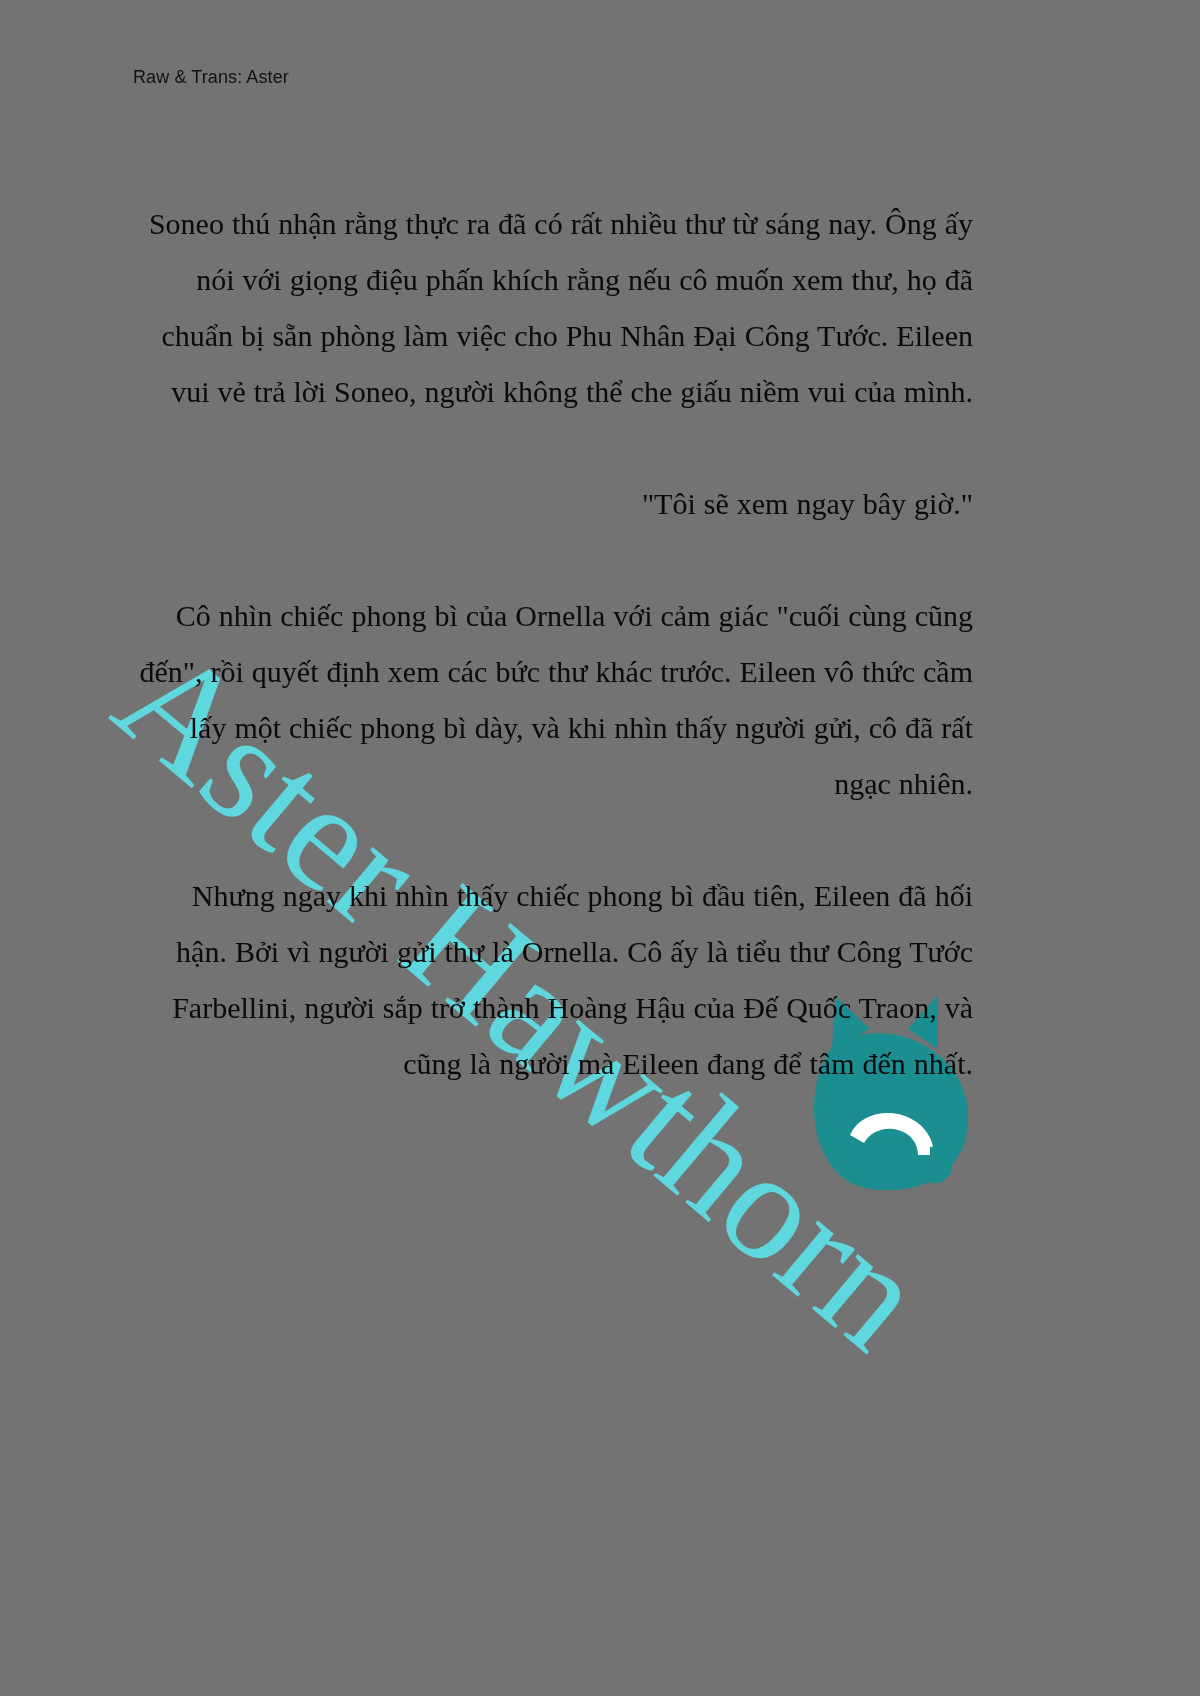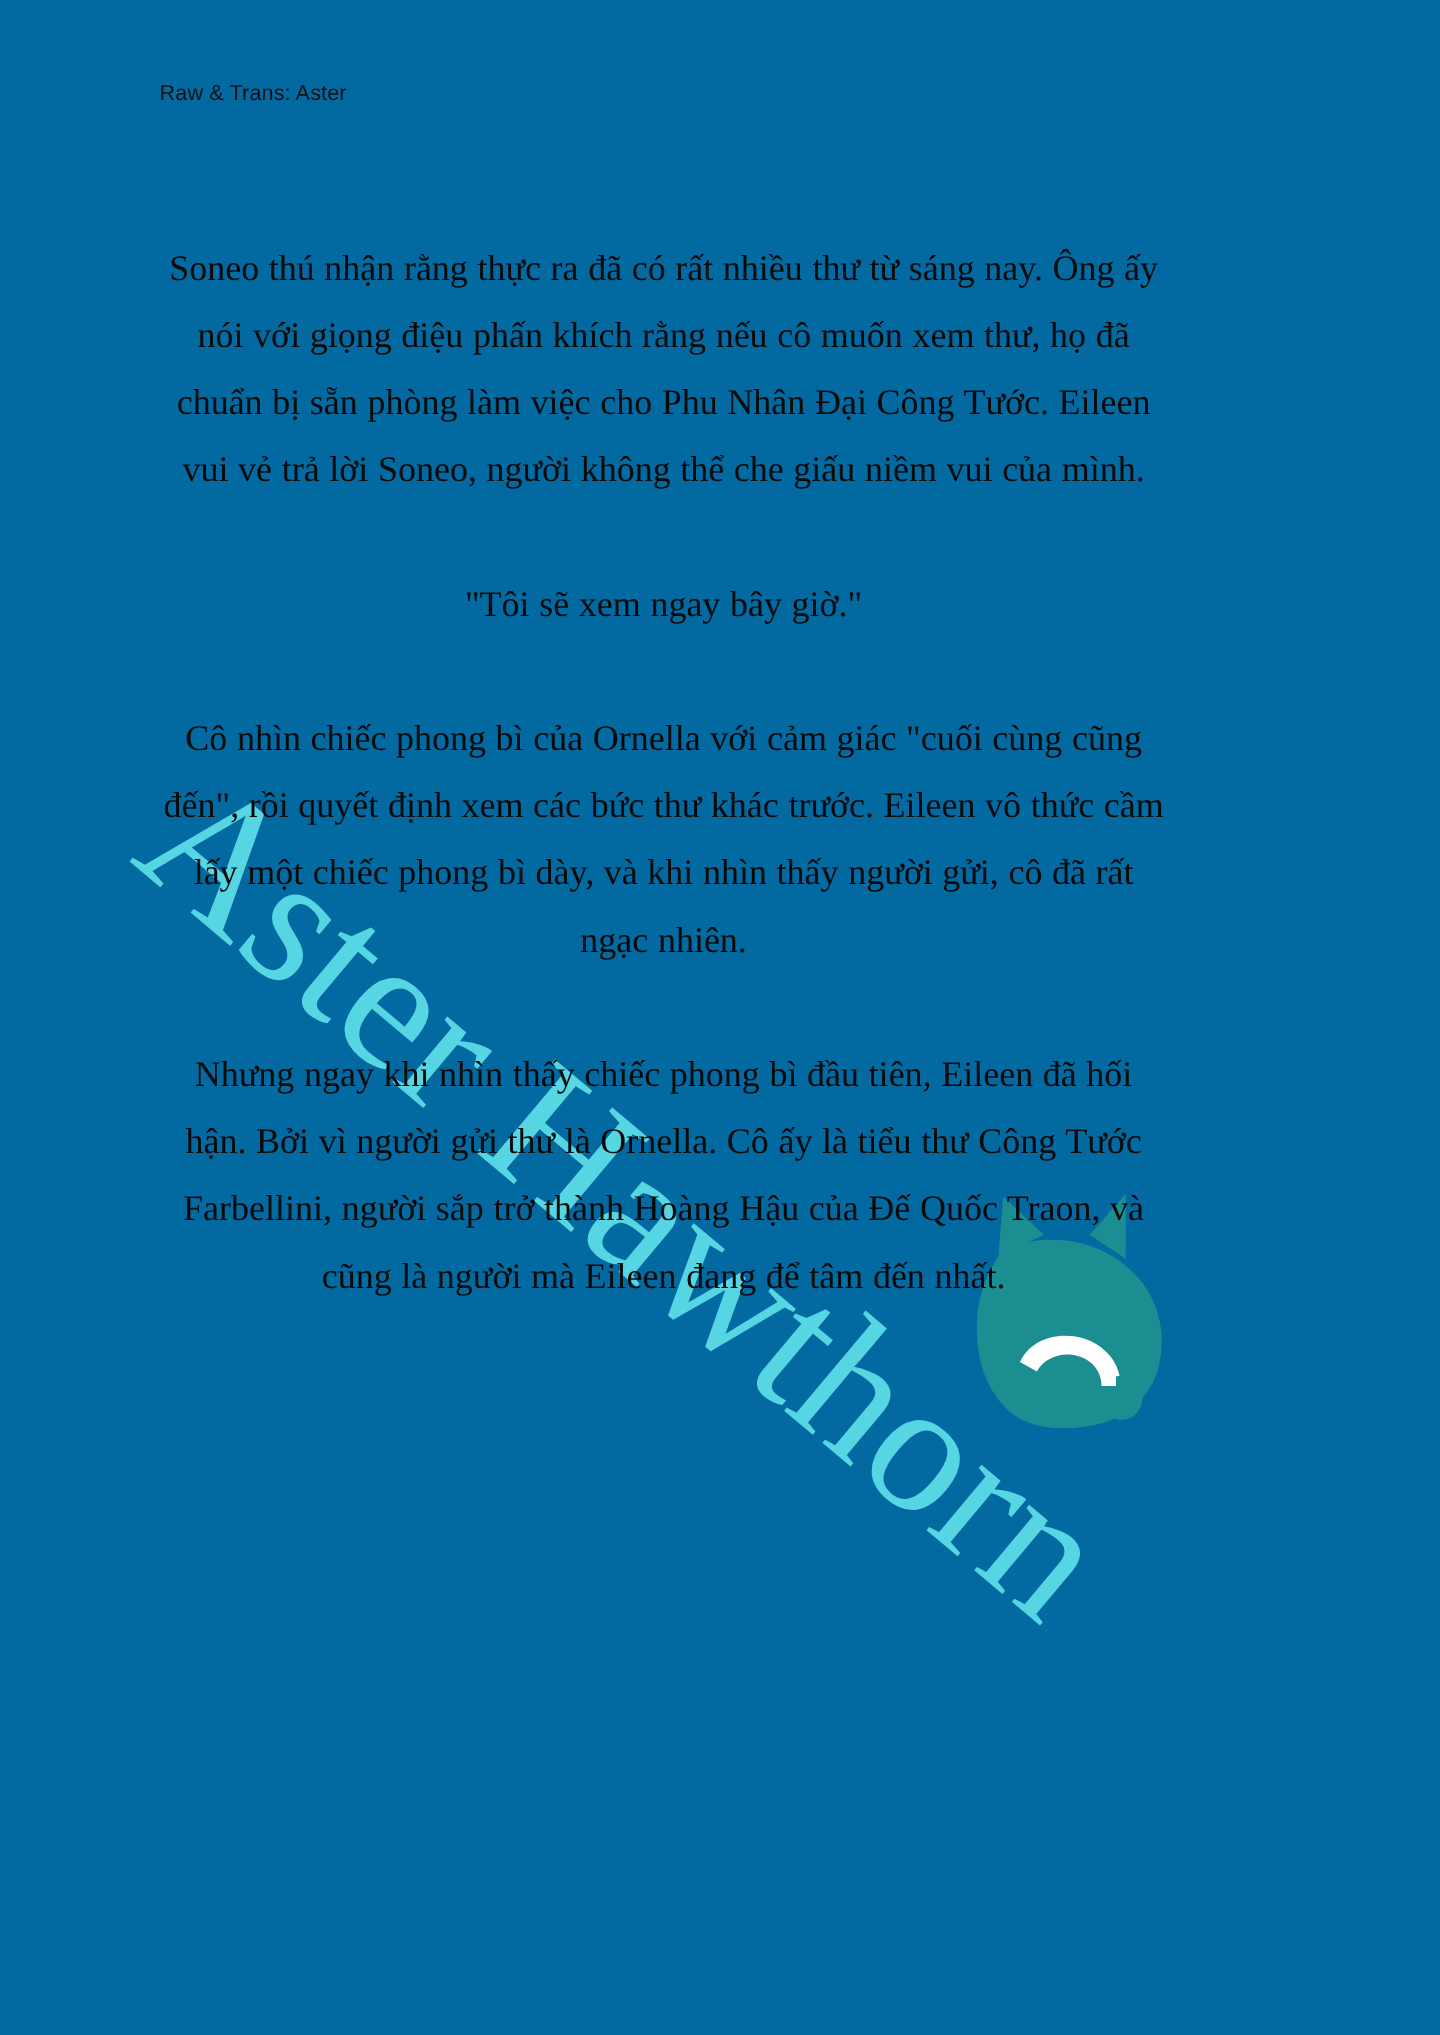--- a/index.html
+++ b/index.html
@@ -9,21 +9,21 @@
     background: #ffffff;
   }
   body {
     font-family: "Liberation Serif", "DejaVu Serif", serif;
   }
 
   .page {
     position: relative;
     width: 1200px;
     height: 1696px;
-    background: #0369a1;
+    background: #737373;
     overflow: hidden;
     box-sizing: border-box;
   }
 
   
   .header {
     position: absolute;
     left: 133px;
     top: 66px;
     font-family: "Liberation Sans", "DejaVu Sans", sans-serif;
@@ -80,21 +80,21 @@
     top: 196px;
     width: 840px;
     z-index: 3;
   }
   .para {
     font-family: "Liberation Serif", "DejaVu Serif", serif;
     font-size: 30px;
     line-height: 56px;
     color: #0a0a0a;
     margin: 0 0 56px 0;
-    text-align: center;
+    text-align: right;
     word-spacing: 0.5px;
   }
   .para:last-child {
     margin-bottom: 0;
   }
   .para.short {
     white-space: nowrap;
   }
 </style>
 </head>

